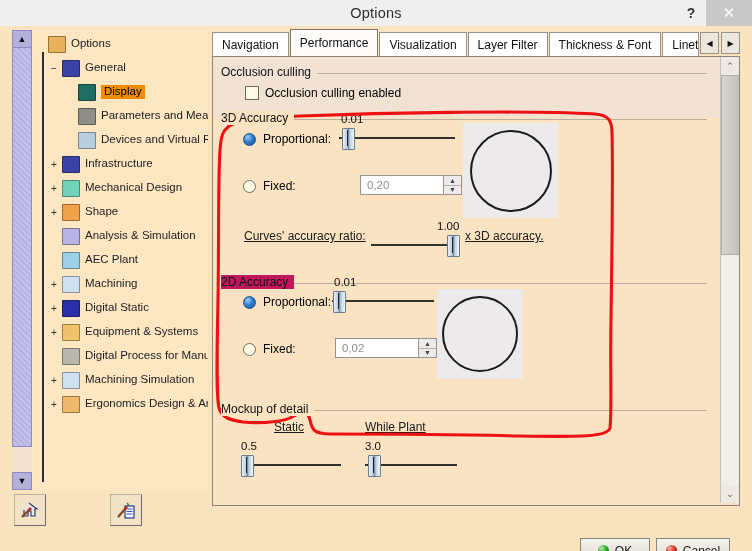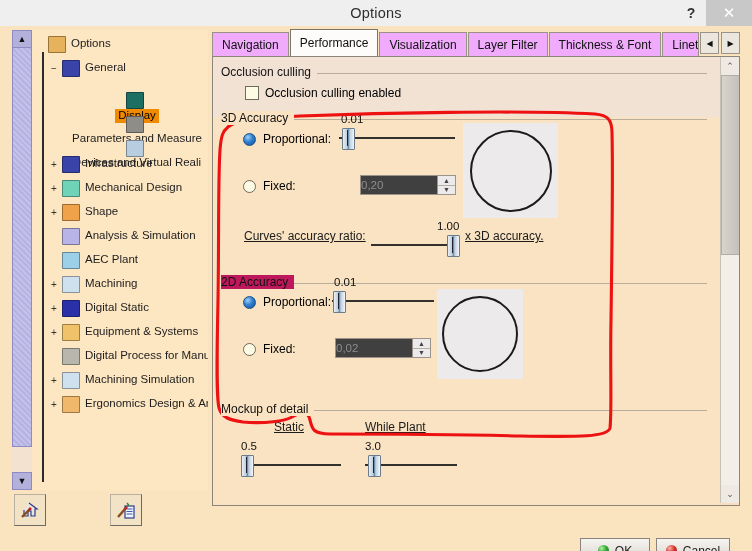--- a/index.html
+++ b/index.html
@@ -133,21 +133,21 @@
     flex: 0 0 auto;
     border-radius: 1px;
   }
   .tnode .tlabel { line-height: 1; }
   .tnode.selected .tlabel {
     background: #f08a00;
     color: #000;
     padding: 1px 3px;
   }
   .tnode.indent1 { padding-left: 14px; }
-  .tnode.indent2 { padding-left: 30px; flex-direction: column; }
+  .tnode.indent2 { padding-left: 30px; }
 
   
   .tree-line {
     position: absolute;
     left: 30px; top: 22px;
     width: 2px; height: 430px;
     background: #2b2b2b;
   }
 
   
@@ -173,21 +173,21 @@
   .tabstrip {
     position: absolute;
     left: 0; top: 0;
     width: 528px; height: 26px;
     display: flex; align-items: flex-end;
   }
   .tab {
     height: 23px;
     padding: 0 9px;
     margin-right: 1px;
-    background: #f0abfc;
+    background: #ffffff;
     border: 1px solid #9a9287;
     border-bottom: none;
     display: flex; align-items: center;
     font-size: 12px; color: #111;
     cursor: pointer;
     white-space: nowrap;
   }
   .tab.active {
     height: 26px;
     background: #fdfcfa;
@@ -296,25 +296,26 @@
     white-space: nowrap;
   }
 
   .spin {
     position: absolute;
     display: flex; align-items: stretch;
     height: 20px;
   }
   .spin .field {
     width: 76px;
-    background: #404040;
+    background: #ffffff;
     border: 1px solid #9a948a;
     border-right: none;
     font-size: 11.5px; color: #8d8d8d;
     display: flex; align-items: center;
+    padding-left: 6px;
   }
   .spin .arrows {
     width: 17px;
     border: 1px solid #9a948a;
     background: #eceaea;
     display: flex; flex-direction: column;
   }
   .spin .arrows div {
     flex: 1;
     display: flex; align-items: center; justify-content: center;

